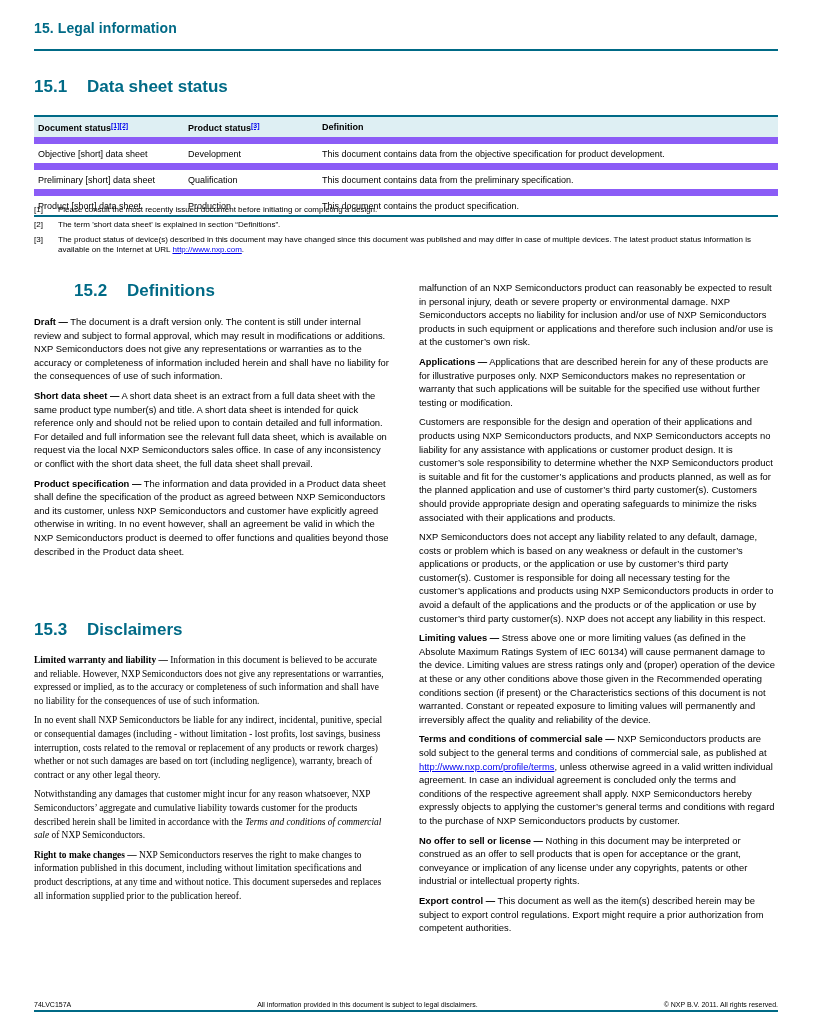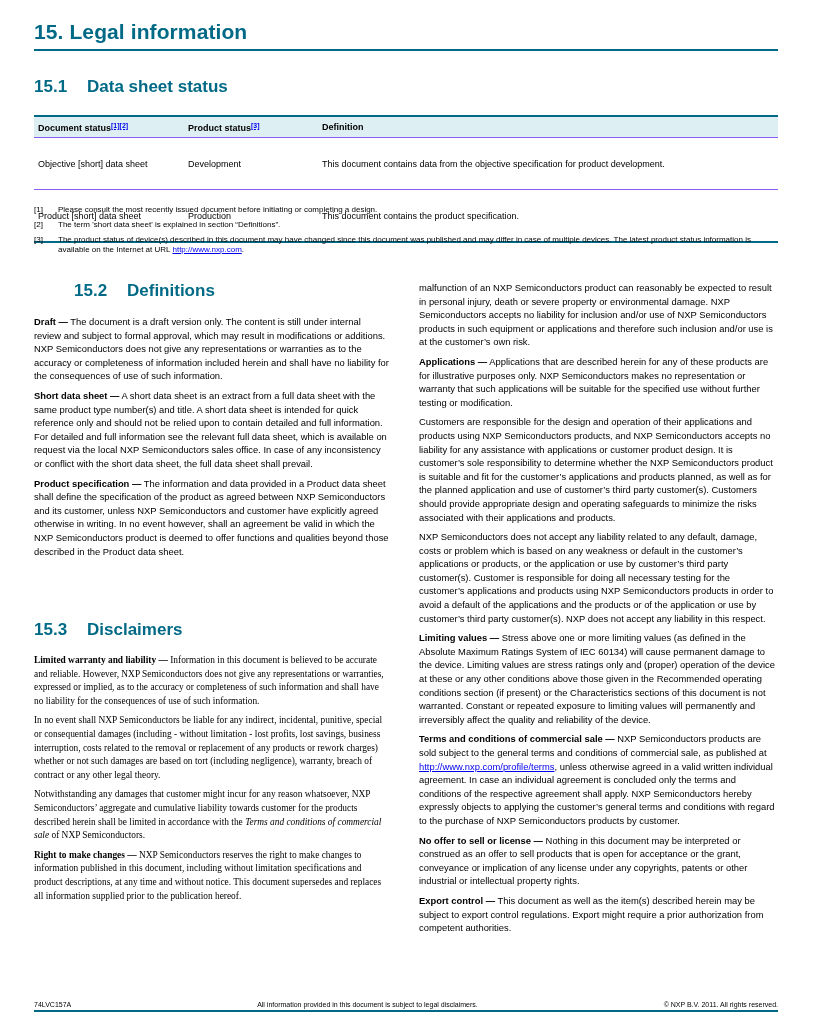--- a/index.html
+++ b/index.html
@@ -1,27 +1,27 @@
 <!DOCTYPE html>
 <html><head>
 <meta charset="utf-8">
 <style>
   html, body { margin: 0; padding: 0; background: #ffffff; }
   body { width: 814px; height: 1019px; position: relative; overflow: hidden;
          font-family: "Liberation Sans", sans-serif; color: #000; }
-  .h1 { position: absolute; left: 34px; top: 20px; font-size: 21px; font-weight: bold;
+  .h1 { position: absolute; left: 34px; top: 20px; font-size: 14px; font-weight: bold;
         color: #006a86; letter-spacing: 0.1px; }
   .h1-rule { position: absolute; left: 34px; top: 49px; width: 744px; height: 2px; background: #006a86; }
   .h2 { position: absolute; font-size: 17px; font-weight: bold; color: #006a86; }
   .h2 .num { display: inline-block; width: 53px; }
   table.status { position: absolute; left: 34px; top: 115px; width: 744px; border-collapse: collapse;
                  font-size: 9px; }
   table.status th { background: #deeff3; text-align: left; font-weight: bold; height: 20px; padding: 0 4px;
                     border-top: 2px solid #006a86; }
-  table.status td { height: 19px; padding: 16px 4px; border-top: 1px solid #8b5cf6; }
+  table.status td { height: 19px; padding: 0 4px; border-top: 7px solid #8b5cf6; }
   table.status tr:last-child td { border-bottom: 2px solid #006a86; }
   table.status sup { font-size: 7px; color: #0000ee; text-decoration: underline; vertical-align: 3px; }
   .notes { position: absolute; left: 34px; top: 205px; width: 744px; font-size: 8px; line-height: 10px; }
   .note { display: flex; margin-bottom: 5px; }
   .note .n { width: 24px; flex: none; }
   a { color: #0000ee; text-decoration: underline; }
   .col { position: absolute; width: 356px; font-size: 9.4px; line-height: 13.6px; }
   .col p { margin: 0 0 6px 0; }
   .col b { font-weight: bold; }
   .footer { position: absolute; left: 34px; top: 1001px; width: 744px; font-size: 7px;
@@ -41,20 +41,25 @@
   <tbody>
       <tr>
     <th style="width:142px"><span>Document status</span><sup>[1]</sup><sup>[2]</sup></th>
     <th style="width:126px"><span>Product status</span><sup>[3]</sup></th>
     <th>Definition</th>
   </tr>
   <tr>
     <td>Objective [short] data sheet</td>
     <td>Development</td>
     <td>This document contains data from the objective specification for product development.</td>
+  </tr>
+  <tr>
+    <td>Preliminary [short] data sheet</td>
+    <td>Qualification</td>
+    <td>This document contains data from the preliminary specification.</td>
   </tr>
   <tr>
     <td>Product [short] data sheet</td>
     <td>Production</td>
     <td>This document contains the product specification.</td>
   </tr>
 </tbody>
   </table>
 
 <div class="notes">

